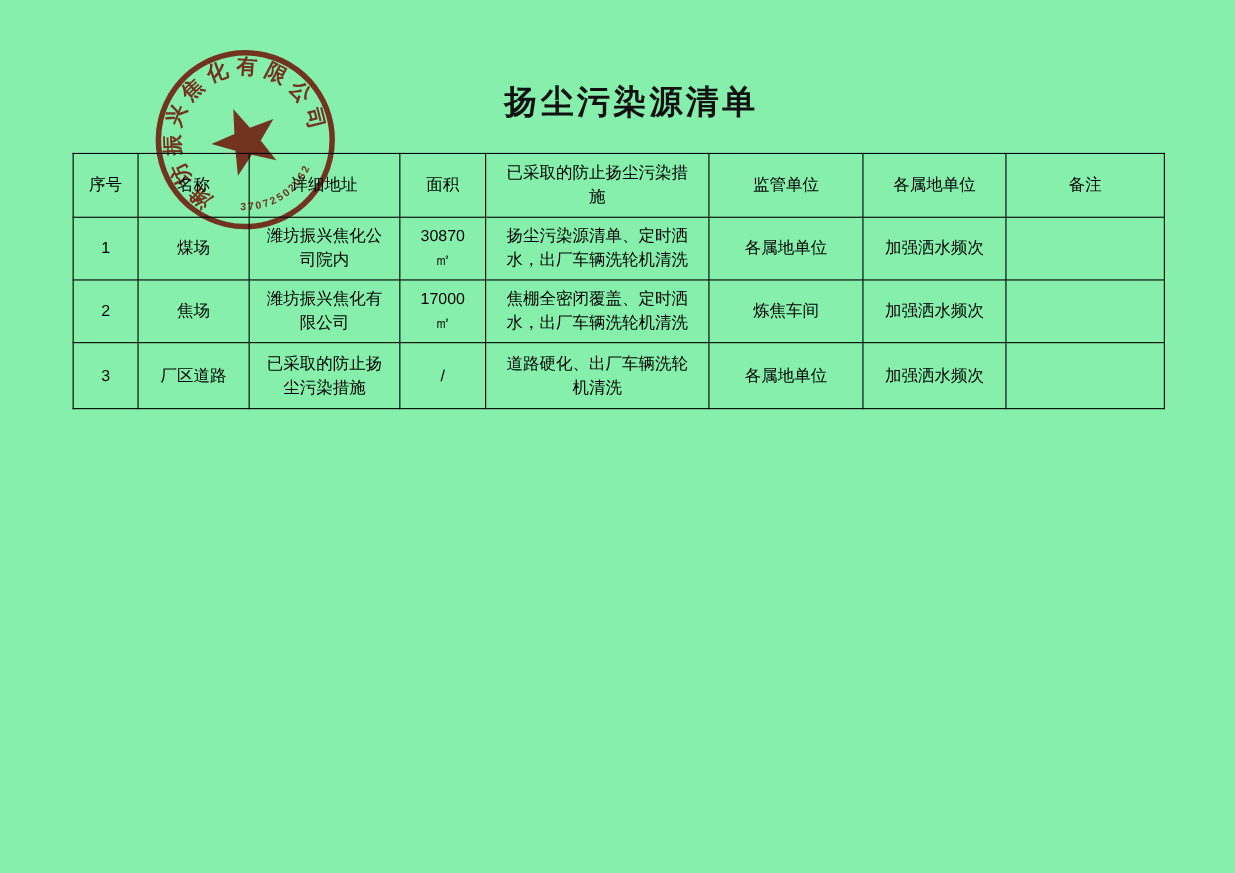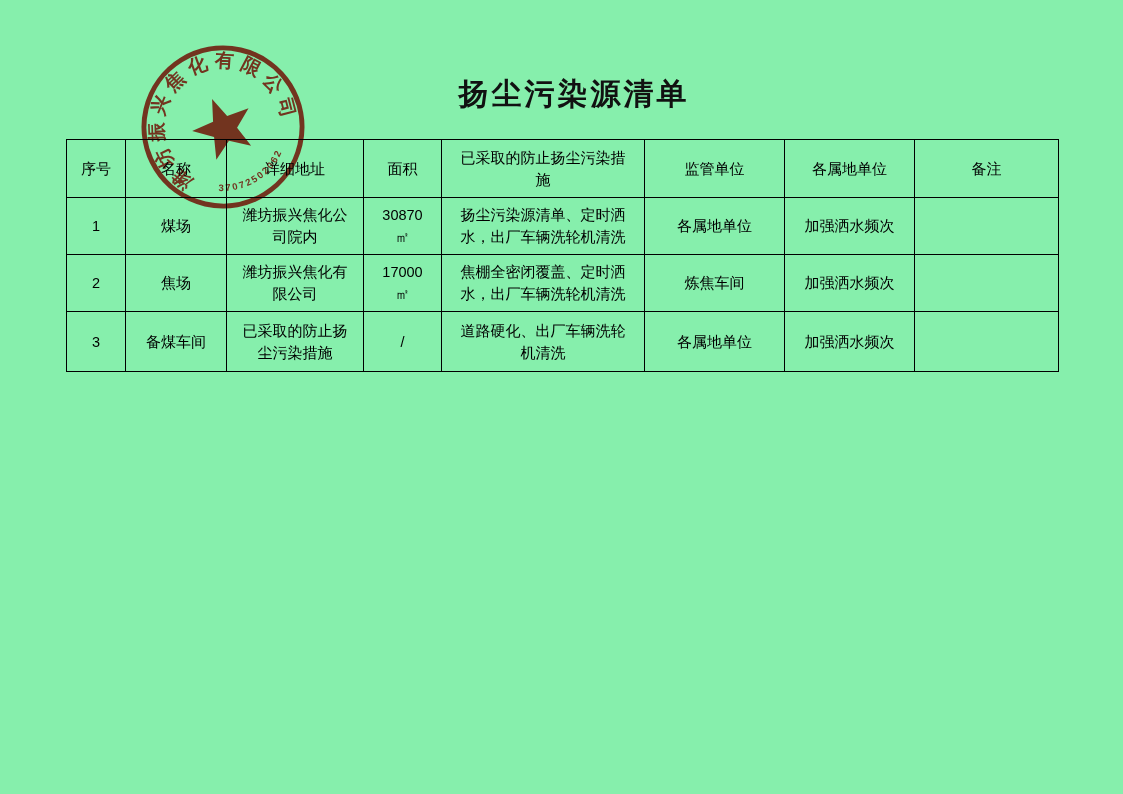--- a/index.html
+++ b/index.html
@@ -120,21 +120,21 @@
         <td>焦场</td>
         <td>潍坊振兴焦化有限公司</td>
         <td class="num">17000 ㎡</td>
         <td>焦棚全密闭覆盖、定时洒水，出厂车辆洗轮机清洗</td>
         <td>炼焦车间</td>
         <td>加强洒水频次</td>
         <td></td>
       </tr>
       <tr class="data-row last">
         <td class="num">3</td>
-        <td>备煤车间</td>
+        <td>厂区道路</td>
         <td>已采取的防止扬尘污染措施</td>
         <td class="num">/</td>
         <td>道路硬化、出厂车辆洗轮机清洗</td>
         <td>各属地单位</td>
         <td>加强洒水频次</td>
         <td></td>
       </tr>
     </tbody>
   </table>
 

